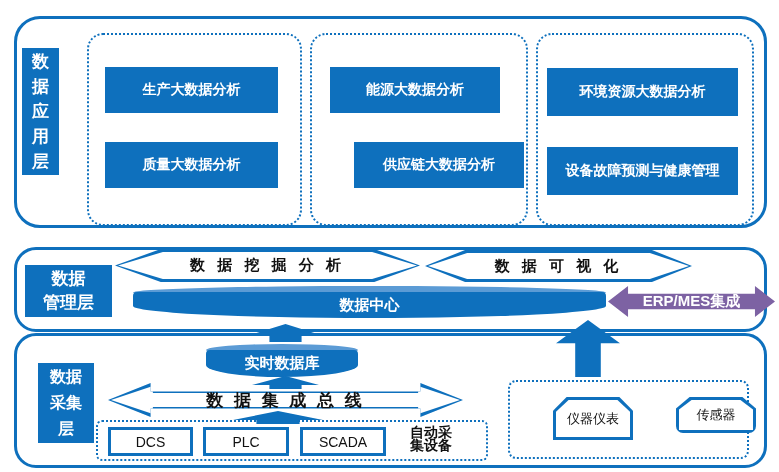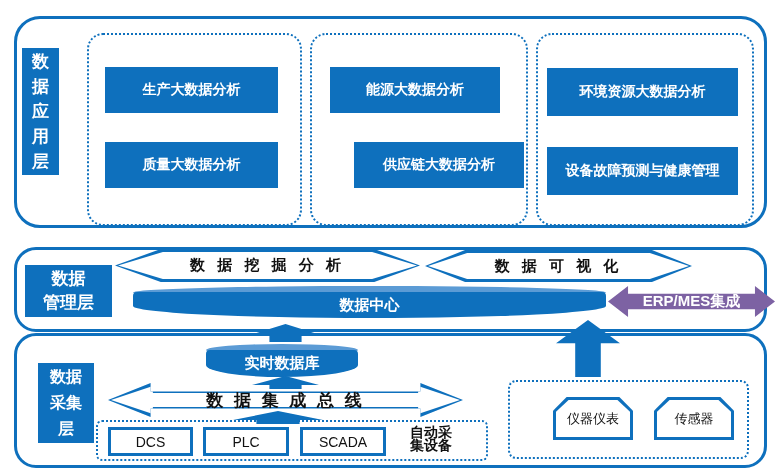--- a/index.html
+++ b/index.html
@@ -124,18 +124,18 @@
   <div class="note" style="left:400px;top:425px;width:62px;height:28px;">
       <div>自动采</div>
       <div>集设备</div>
     </div>
 
   <div class="dotted" style="left:508px;top:380px;width:237px;height:75px;border-radius:8px;"></div>
   <div class="chamfer" style="left:553px;top:397px;width:80px;height:43px;">
     <div class="inner"></div>
     <div class="txt">仪器仪表</div>
   </div>
-  <div class="chamfer" style="left:654px;top:397px;width:80px;height:43px;">
+  <div class="chamfer" style="left:676px;top:397px;width:80px;height:36px;border-radius:7px;">
     <div class="inner"></div>
     <div class="txt">传感器</div>
   </div>
 
 </div>
 
 </body></html>

